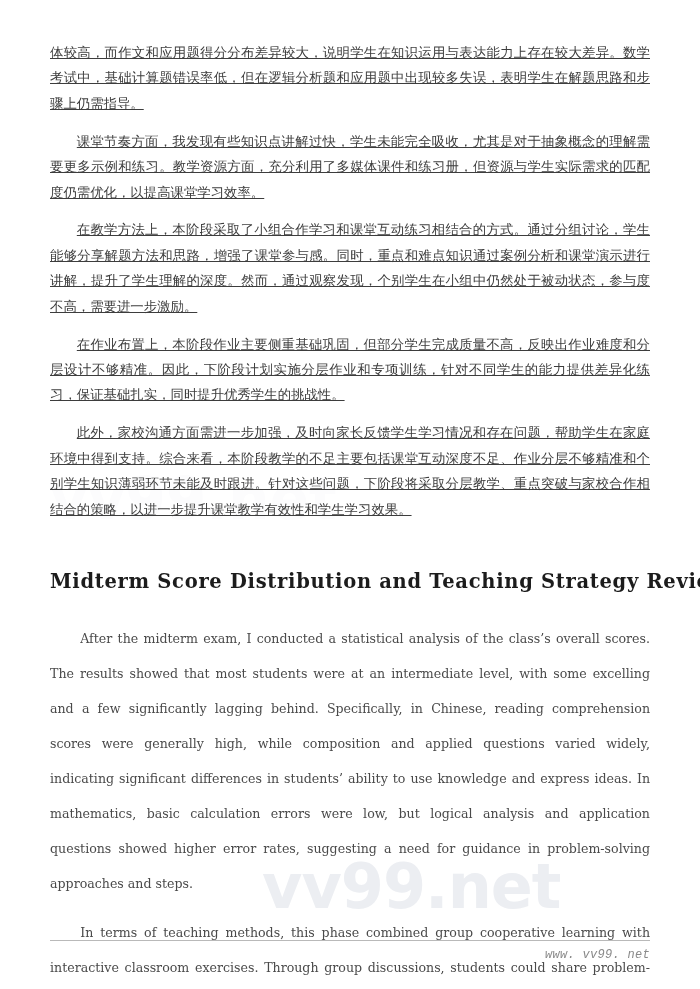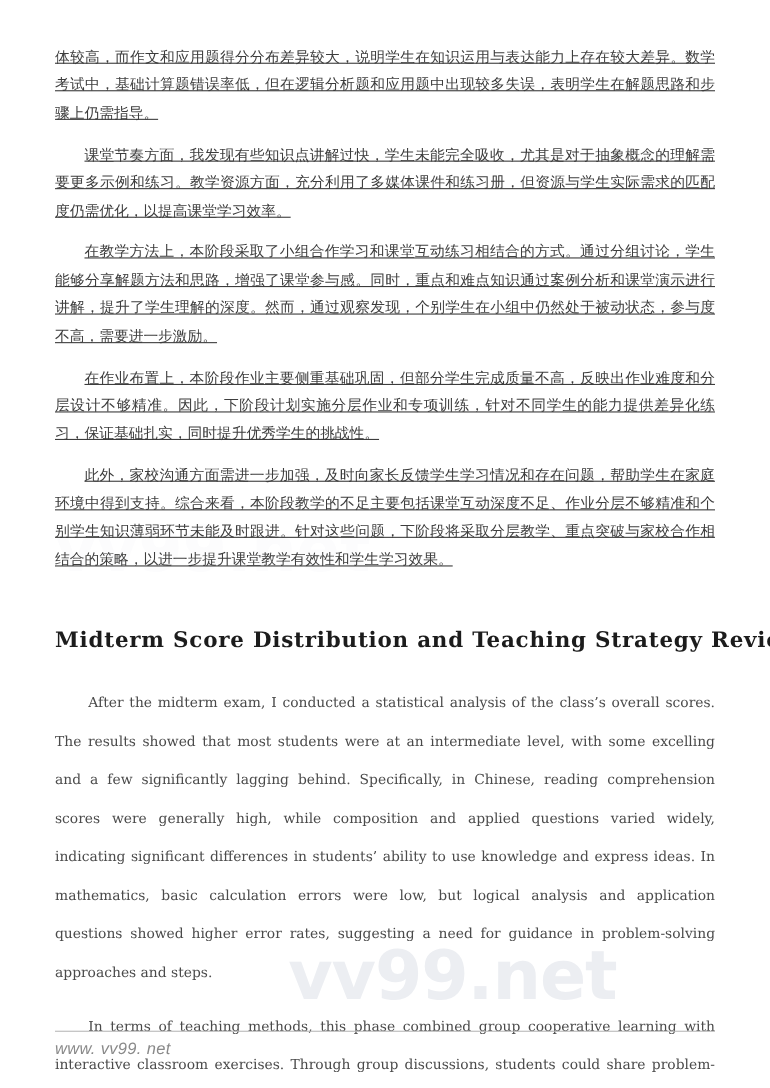--- a/index.html
+++ b/index.html
@@ -102,24 +102,24 @@
     bottom: 27px;
     z-index: 1;
   }
   .footer-rule {
     height: 1px;
     background: #b9b9b9;
     width: 100%;
   }
   .footer-text {
     margin-top: 7px;
-    text-align: left;
-    font-family: Liberation Sans, sans-serif;
+    text-align: right;
+    font-family: Liberation Mono, monospace;
     font-style: italic;
-    font-size: 15px;
+    font-size: 12px;
     color: #8a8a8a;
     letter-spacing: 0.3px;
   }
 </style>
 </head>
 <body>
 
 <div class="page">
 
   <div class="watermark-layer">

